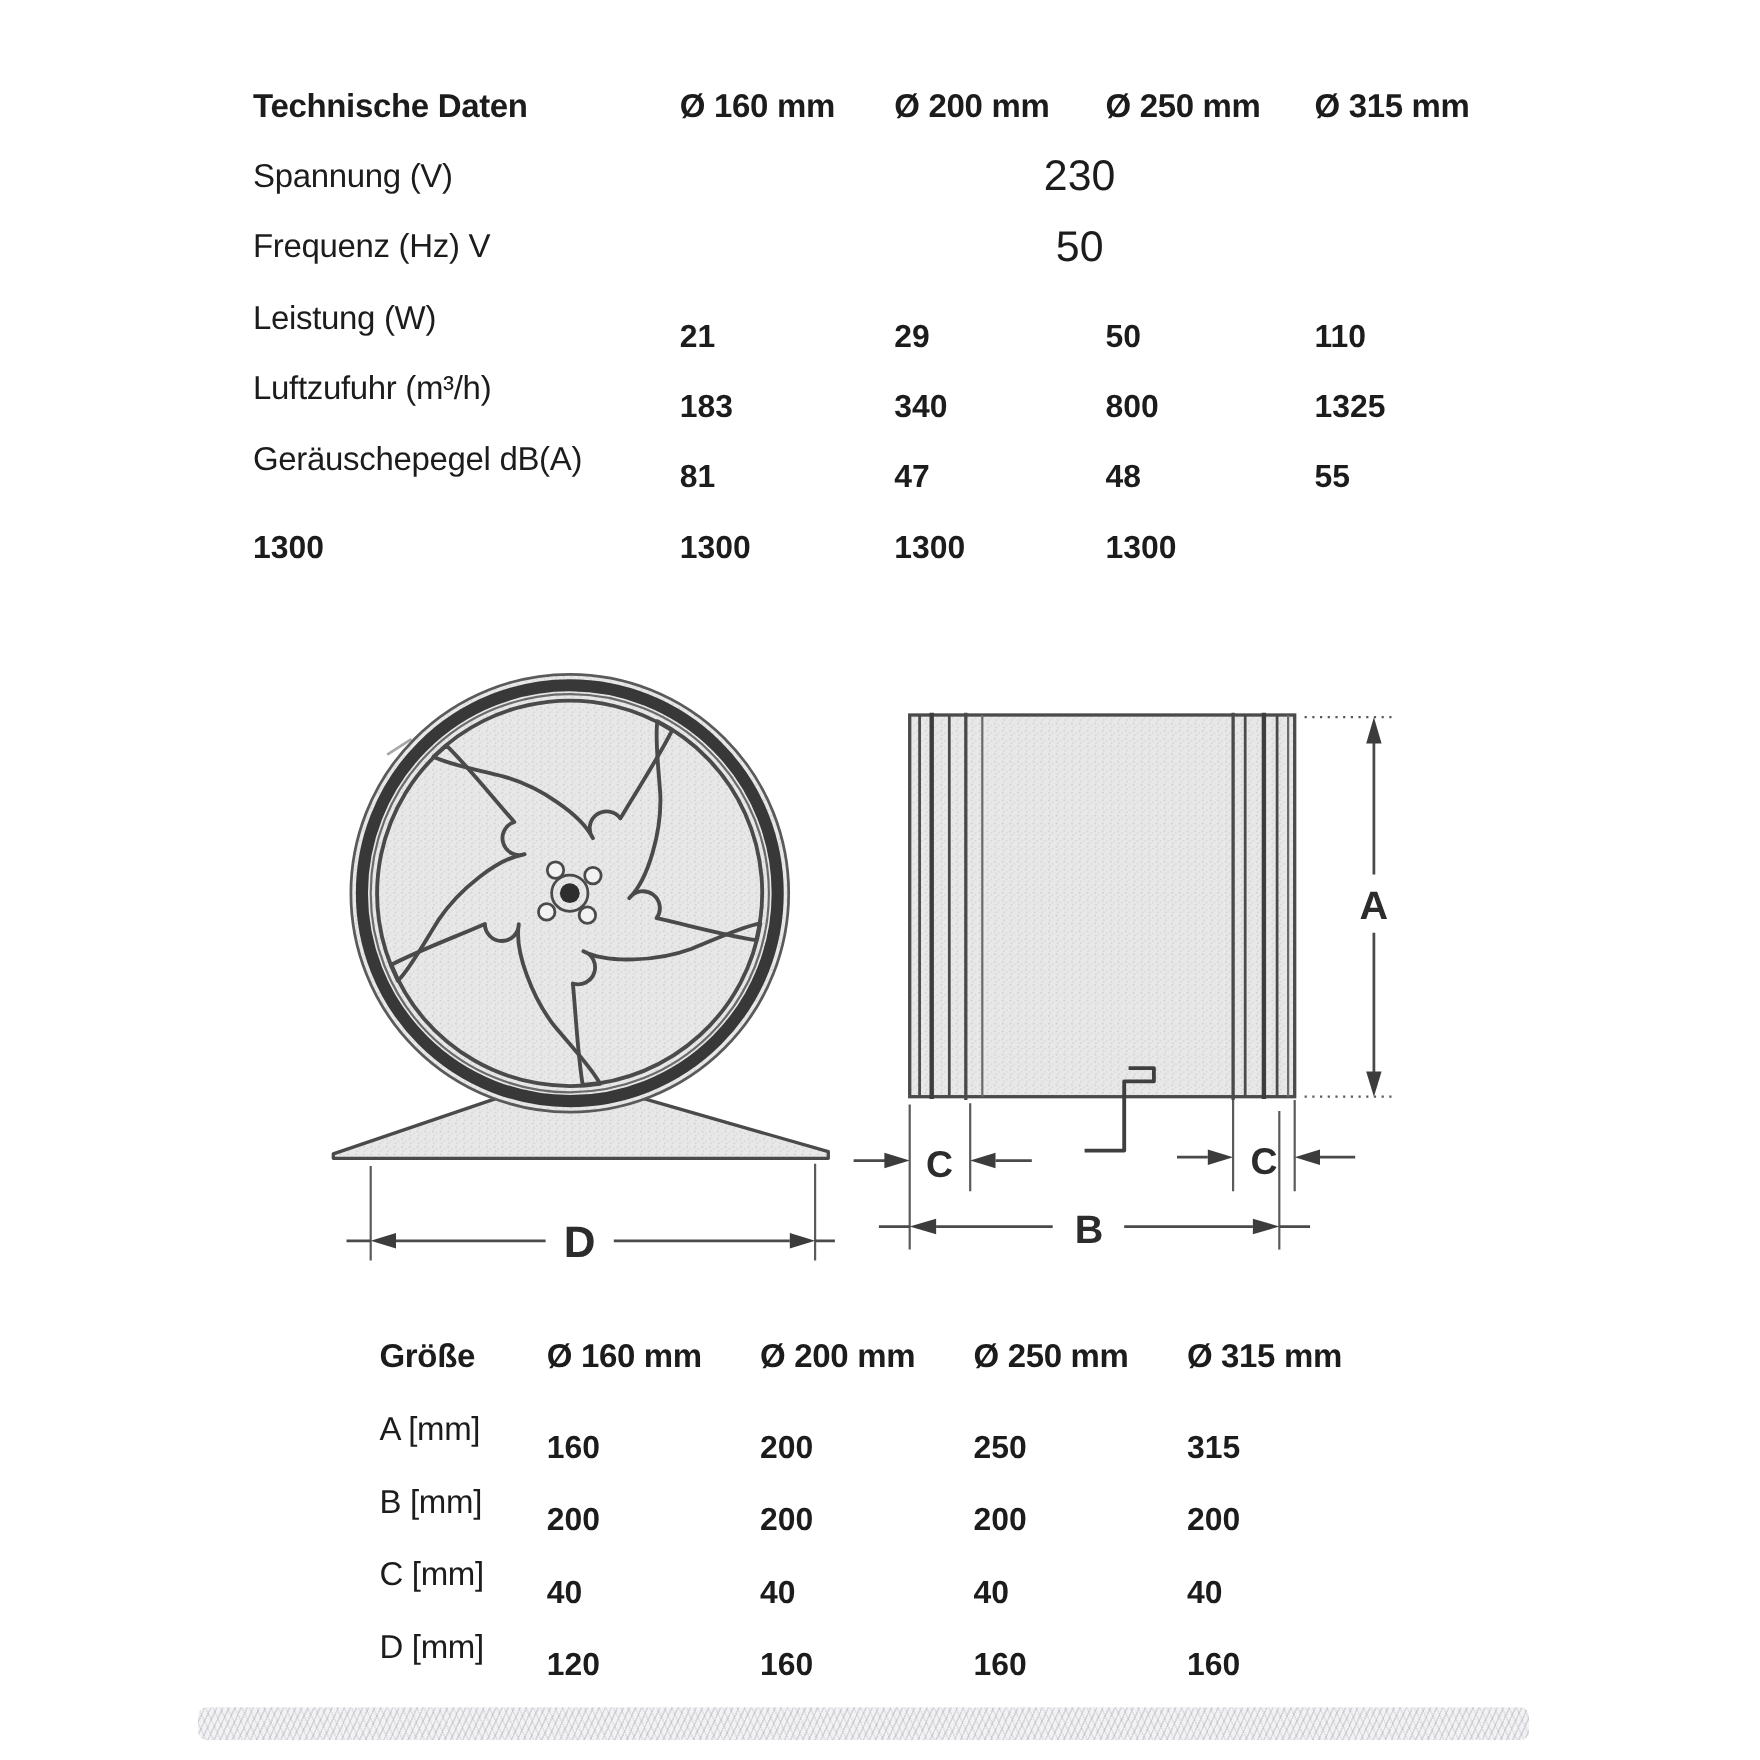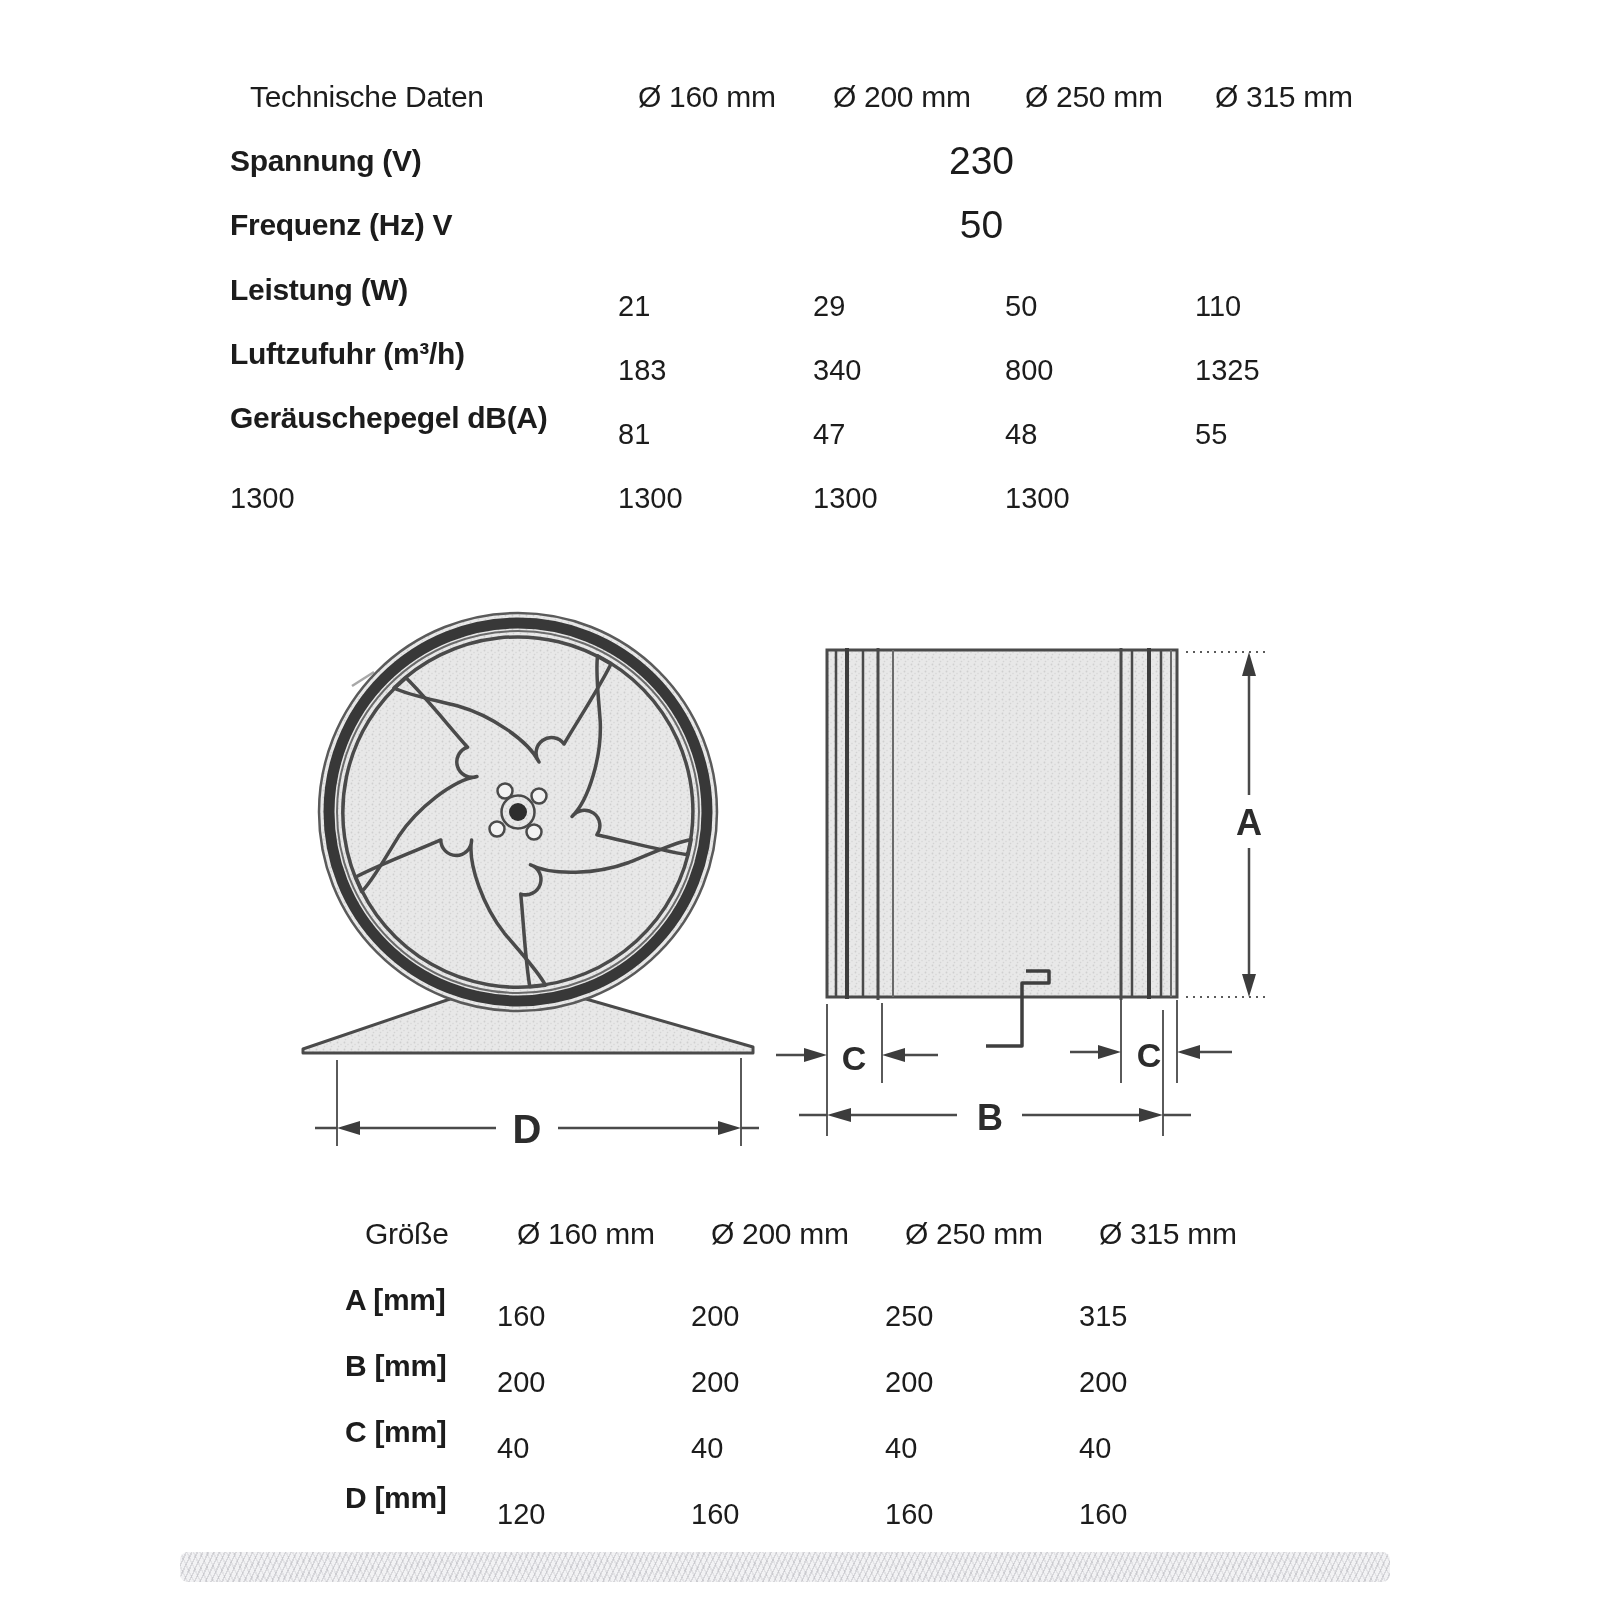--- a/index.html
+++ b/index.html
@@ -6,23 +6,23 @@
   .page{
     position:relative;width:1600px;height:1600px;background:#ffffff;overflow:hidden;
     font-family:"Liberation Sans",sans-serif;color:#1c1c1c;
   }
   
   .spec-table{position:absolute;}
   .spec-row{display:grid;align-items:center;}
   .tech .spec-row{grid-template-columns:388px 195px 192px 190px 190px;height:64px;}
   .size .spec-row{grid-template-columns:152px 194px 194px 194px 194px;height:66px;}
   .cell{white-space:nowrap;}
-  .lbl{font-weight:bold;font-size:30px;letter-spacing:-0.3px;}
-  .val{font-weight:normal;font-size:29px;margin-top:33px;}
-  .hdr{font-weight:normal;font-size:30px;letter-spacing:-0.3px;margin-left:20px;}
+  .lbl{font-weight:normal;font-size:30px;letter-spacing:-0.3px;}
+  .val{font-weight:bold;font-size:29px;margin-top:33px;}
+  .hdr{font-weight:bold;font-size:30px;letter-spacing:-0.3px;}
   .span-all{grid-column:2/6;text-align:center;padding-right:40px;font-weight:normal;font-size:39px;}
   
   .drawing{position:absolute;left:0;top:600px;width:1600px;height:580px;}
   .dim-label{font-family:"Liberation Sans",sans-serif;font-weight:bold;fill:#2c2c2c;}
   
   .hatch-band{
     position:absolute;left:180px;top:1552px;width:1210px;height:30px;
     background:
       repeating-linear-gradient(115deg, rgba(120,120,130,0.22) 0 1.5px, rgba(255,255,255,0) 1.5px 5px),
       repeating-linear-gradient(65deg, rgba(120,120,130,0.12) 0 1.5px, rgba(255,255,255,0) 1.5px 6px),

